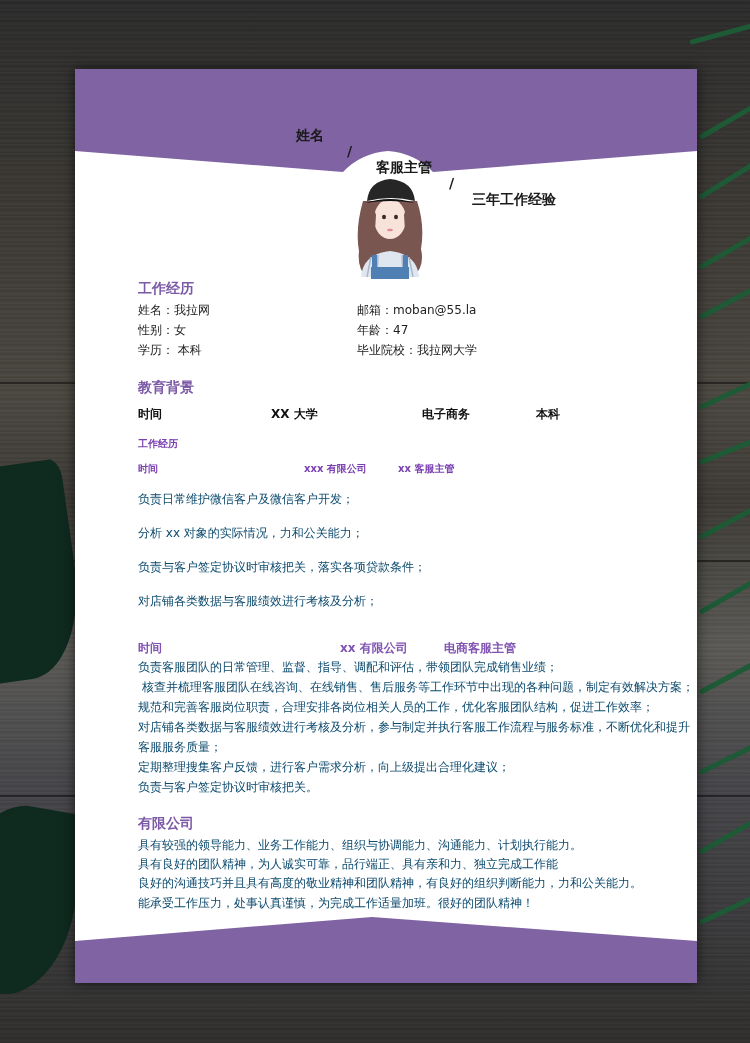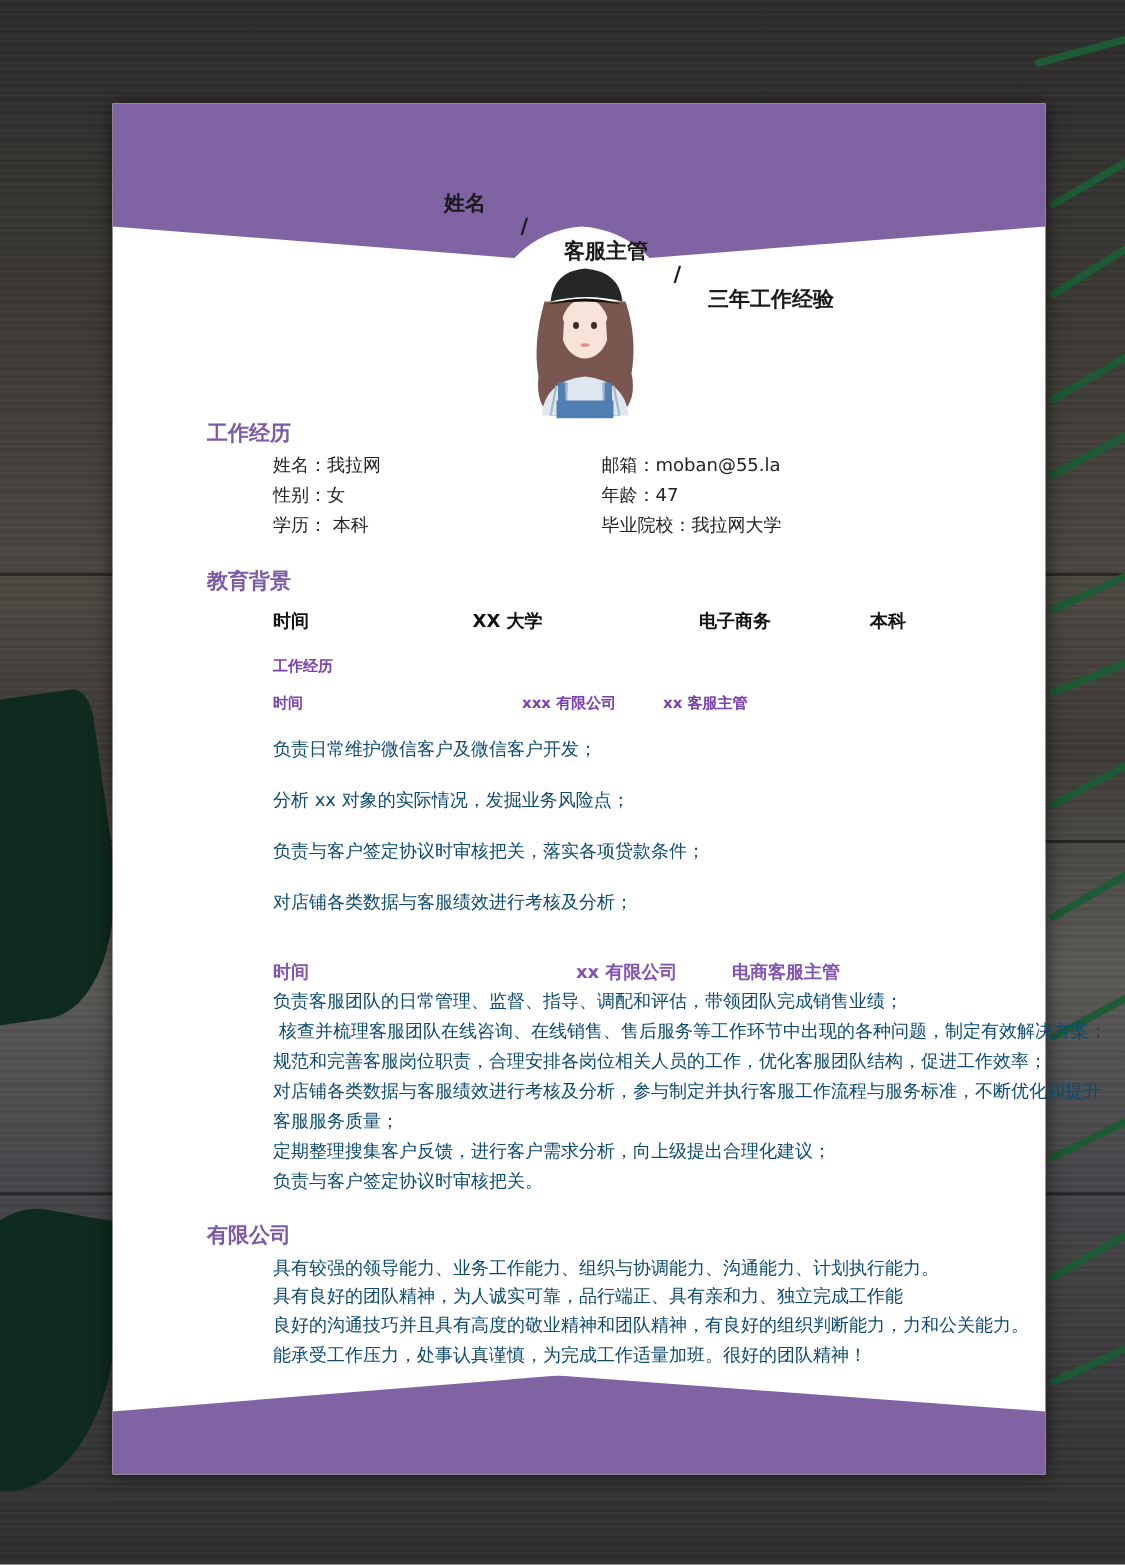--- a/index.html
+++ b/index.html
@@ -22,21 +22,21 @@
     .title-line {
       position: absolute; top: 42px; left: 0; width: 622px; text-align: left;
       font-weight: bold; font-size: 14px; color: #1a1a1a; white-space: pre;
     }
     .title-line span { position: absolute; }
     .avatar {
       position: absolute; left: 270px; top: 90px; width: 90px; height: 120px;
     }
     .content { position: absolute; left: 63px; top: 0; width: 540px; }
     .sec-title { position: absolute; font-size: 14px; font-weight: bold; color: #7c5aa6; }
-    .row { position: absolute; font-size: 12px; color: #222; white-space: nowrap; margin-left: 44px; }
+    .row { position: absolute; font-size: 12px; color: #222; white-space: nowrap; }
     .bold-black { font-weight: bold; color: #111; font-size: 12px; }
     .purple-small { color: #7a3fb0; font-weight: bold; font-size: 10px; }
     .purple-med { color: #8154b2; font-weight: bold; font-size: 12px; }
     .text { font-size: 12px; color: #0c4a6e; }
   </style>
 </head>
 <body>
 
 <div>
   <div class="plank-line" style="top:382px;"></div>
@@ -113,21 +113,21 @@
     <div class="row bold-black" style="top:337px; left:284px;">电子商务</div>
     <div class="row bold-black" style="top:337px; left:398px;">本科</div>
 
     <div class="row purple-small" style="top:368px; left:0;">工作经历</div>
 
     <div class="row purple-small" style="top:393px; left:0;">时间</div>
     <div class="row purple-small" style="top:393px; left:166px;">xxx 有限公司</div>
     <div class="row purple-small" style="top:393px; left:260px;">xx 客服主管</div>
 
     <div class="row text" style="top:422px; left:0;">负责日常维护微信客户及微信客户开发；</div>
-    <div class="row text" style="top:456px; left:0;">分析 xx 对象的实际情况，发掘业务风险点；</div>
+    <div class="row text" style="top:456px; left:0;">分析 xx 对象的实际情况，力和公关能力；</div>
     <div class="row text" style="top:490px; left:0;">负责与客户签定协议时审核把关，落实各项贷款条件；</div>
     <div class="row text" style="top:524px; left:0;">对店铺各类数据与客服绩效进行考核及分析；</div>
 
     <div class="row purple-med" style="top:571px; left:0;">时间</div>
     <div class="row purple-med" style="top:571px; left:202px;">xx 有限公司</div>
     <div class="row purple-med" style="top:571px; left:306px;">电商客服主管</div>
 
     <div class="row text" style="top:590px; left:0;">负责客服团队的日常管理、监督、指导、调配和评估，带领团队完成销售业绩；</div>
     <div class="row text" style="top:610px; left:4px;">核查并梳理客服团队在线咨询、在线销售、售后服务等工作环节中出现的各种问题，制定有效解决方案；</div>
     <div class="row text" style="top:630px; left:0;">规范和完善客服岗位职责，合理安排各岗位相关人员的工作，优化客服团队结构，促进工作效率；</div>

